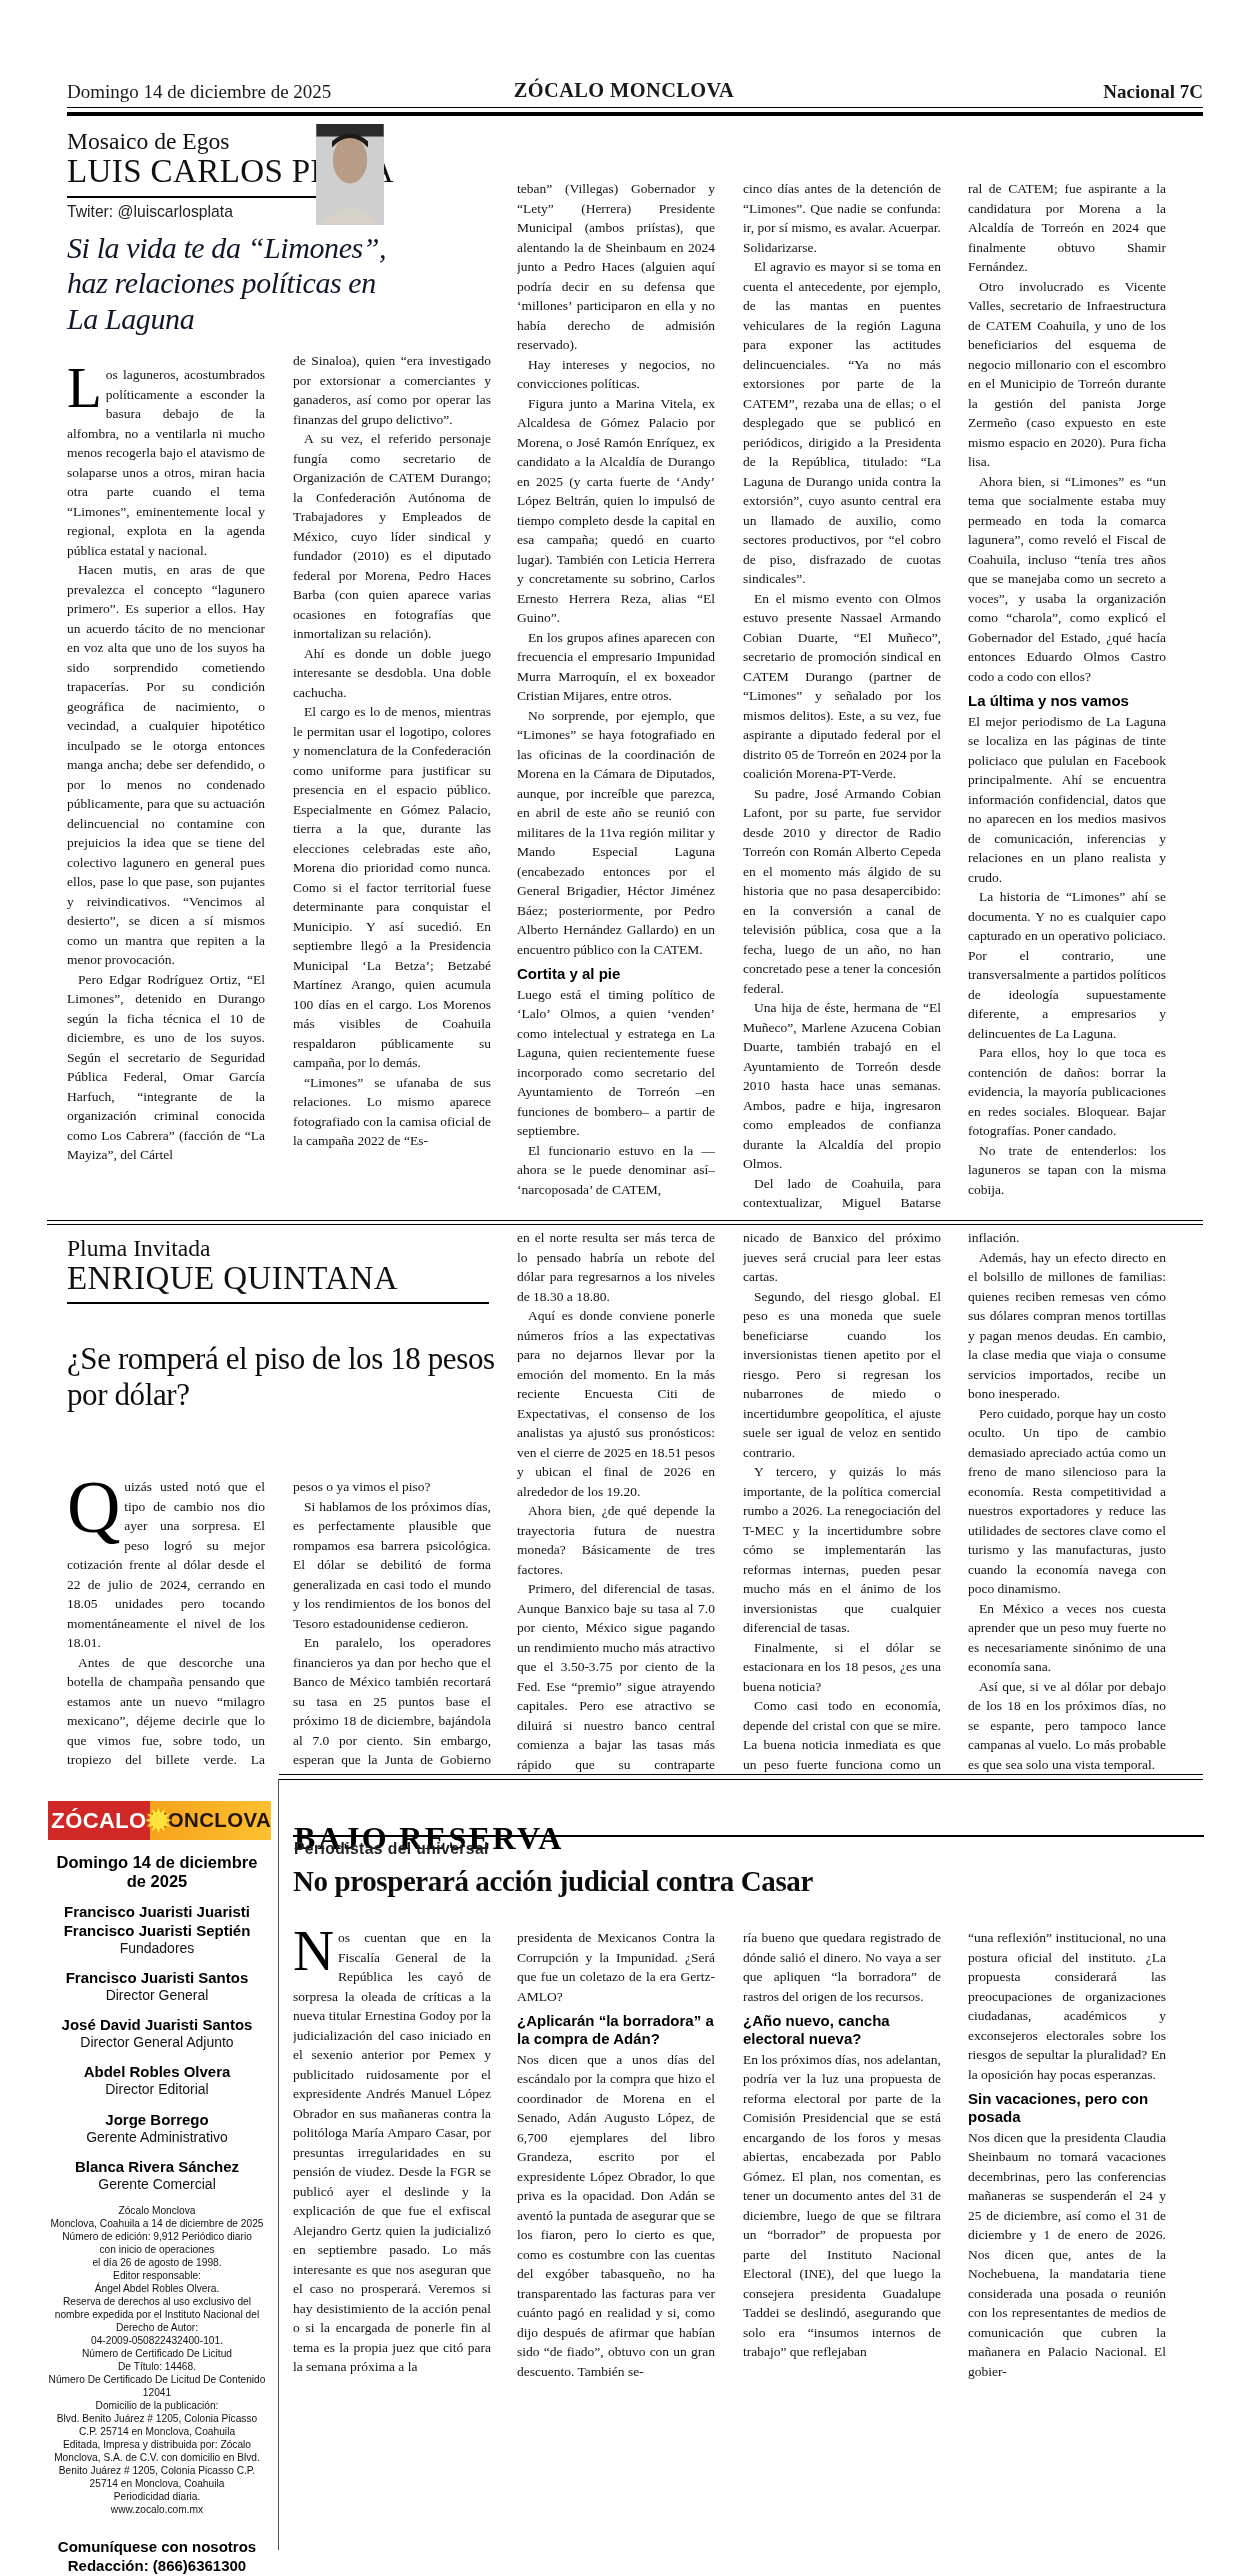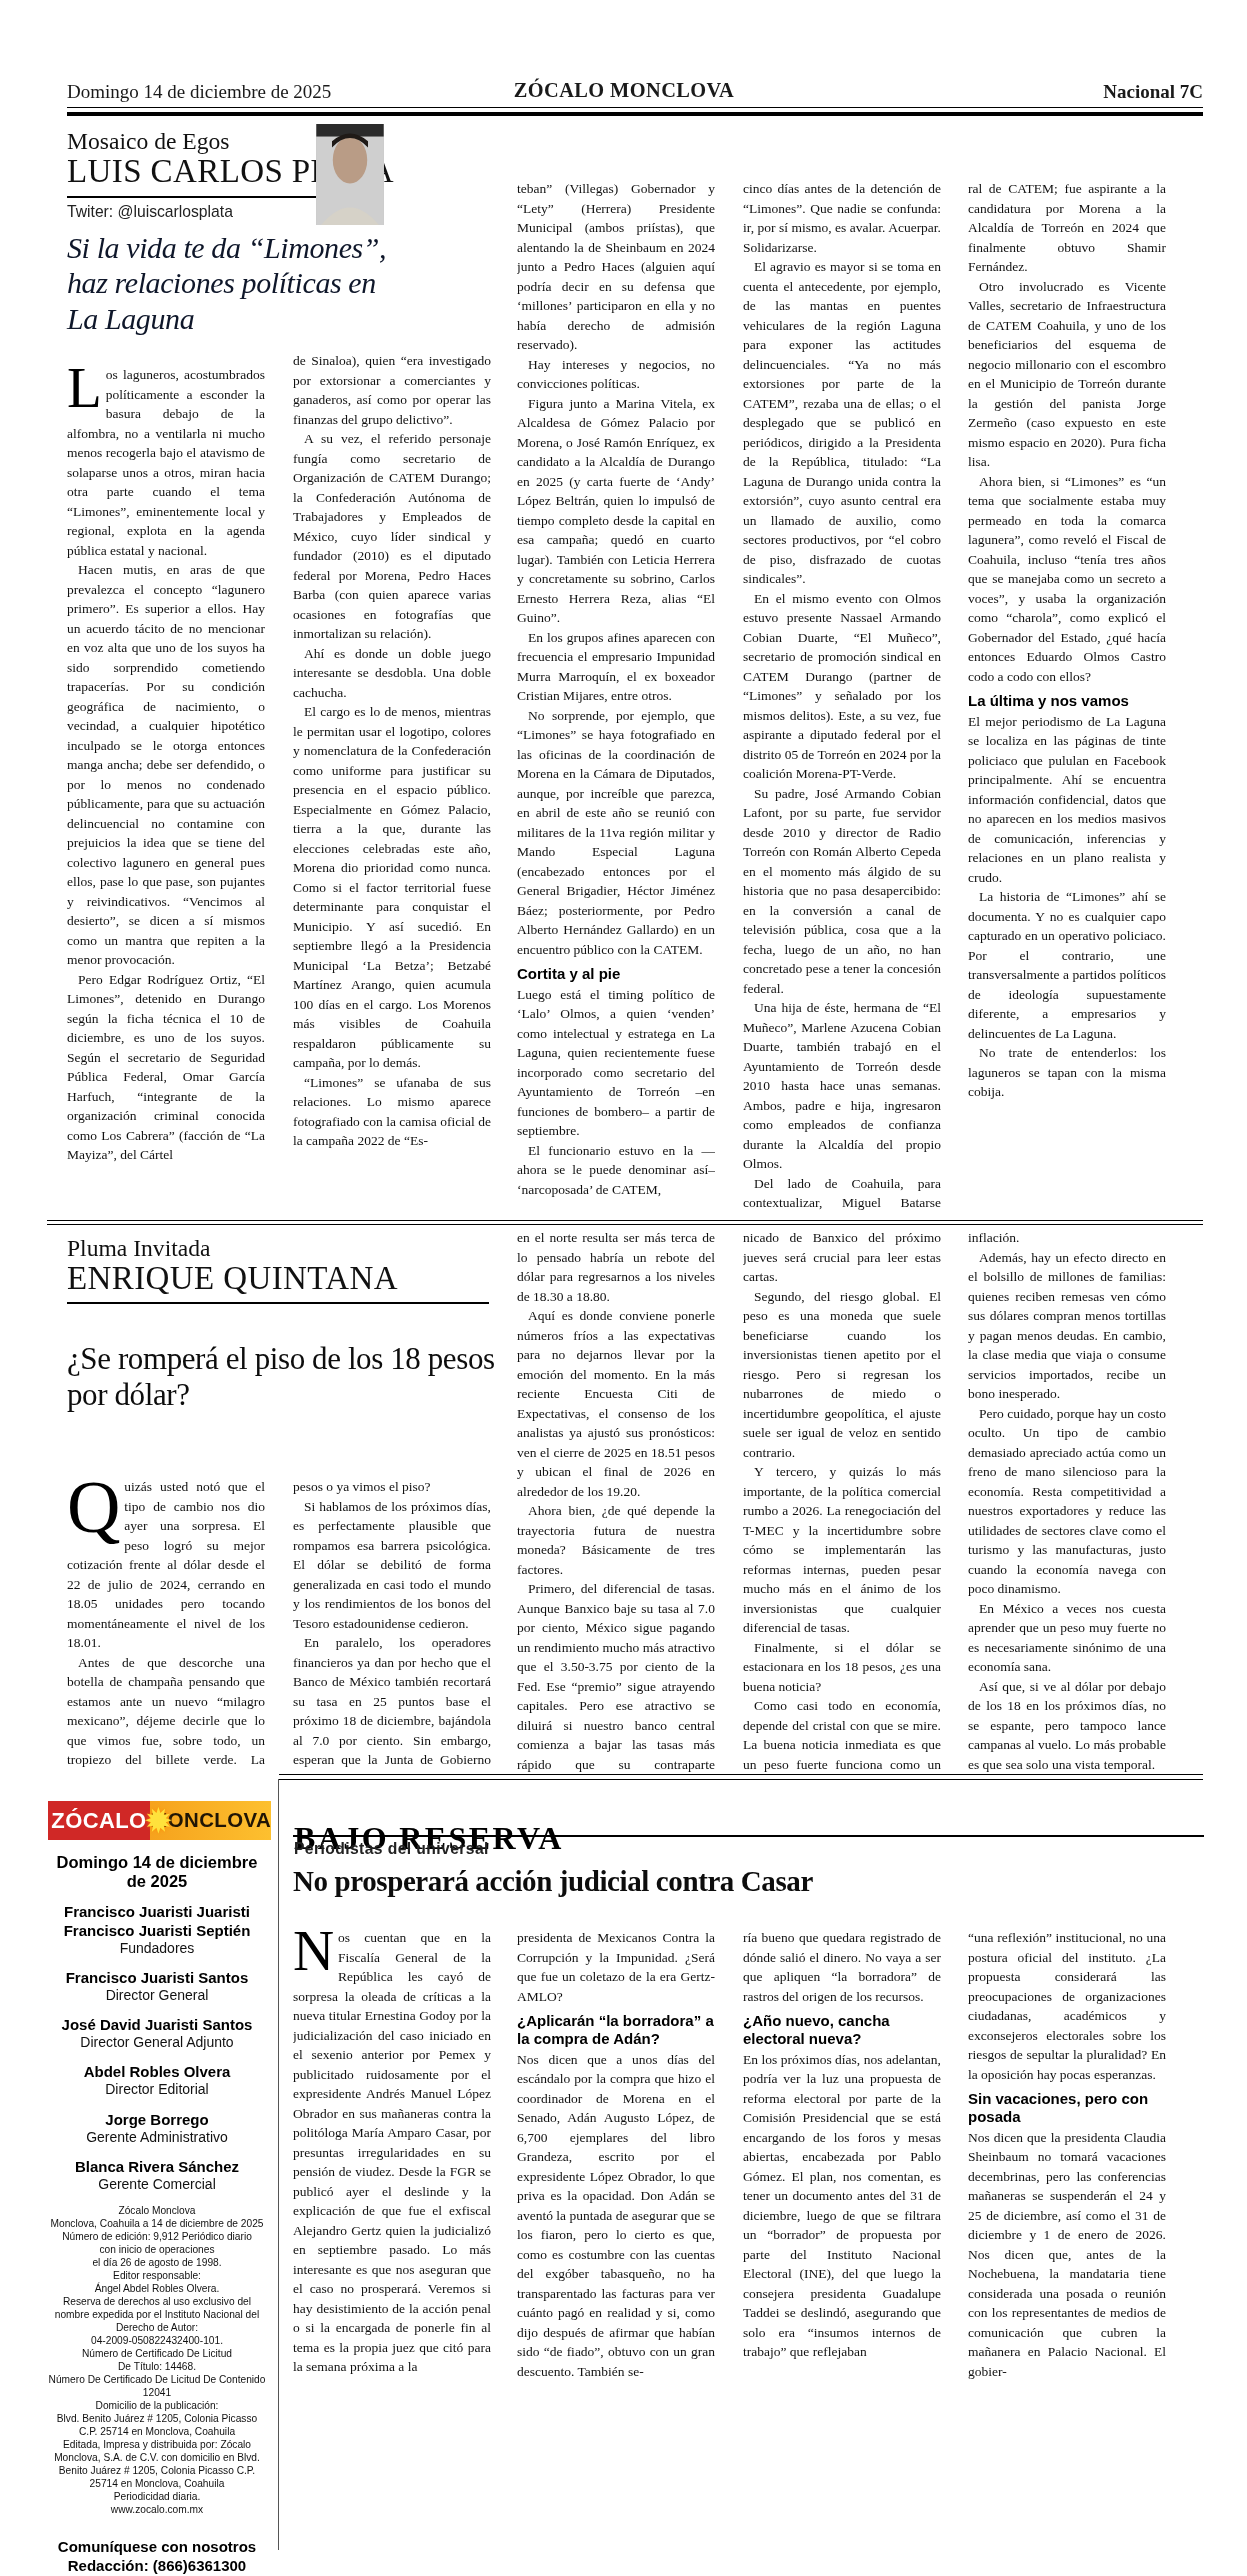--- a/index.html
+++ b/index.html
@@ -113,20 +113,21 @@
       <p class="para">Una hija de éste, hermana de “El Muñeco”, Marlene Azucena Cobian Duarte, también trabajó en el Ayuntamiento de Torreón desde 2010 hasta hace unas semanas. Ambos, padre e hija, ingresaron como empleados de confianza durante la Alcaldía del propio Olmos.</p>
       <p class="para">Del lado de Coahuila, para contextualizar, Miguel Batarse funge como secretario gene-</p>
     </div>
   <div class="col" style="left:968px;top:179px;height:1038px;">
       <p class="para noindent">ral de CATEM; fue aspirante a la candidatura por Morena a la Alcaldía de Torreón en 2024 que finalmente obtuvo Shamir Fernández.</p>
       <p class="para">Otro involucrado es Vicente Valles, secretario de Infraestructura de CATEM Coahuila, y uno de los beneficiarios del esquema de negocio millonario con el escombro en el Municipio de Torreón durante la gestión del panista Jorge Zermeño (caso expuesto en este mismo espacio en 2020). Pura ficha lisa.</p>
       <p class="para">Ahora bien, si “Limones” es “un tema que socialmente estaba muy permeado en toda la comarca lagunera”, como reveló el Fiscal de Coahuila, incluso “tenía tres años que se manejaba como un secreto a voces”, y usaba la organización como “charola”, como explicó el Gobernador del Estado, ¿qué hacía entonces Eduardo Olmos Castro codo a codo con ellos?</p>
       <div class="subhead">La última y nos vamos</div>
       <p class="para noindent">El mejor periodismo de La Laguna se localiza en las páginas de tinte policiaco que pululan en Facebook principalmente. Ahí se encuentra información confidencial, datos que no aparecen en los medios masivos de comunicación, inferencias y relaciones en un plano realista y crudo.</p>
       <p class="para">La historia de “Limones” ahí se documenta. Y no es cualquier capo capturado en un operativo policiaco. Por el contrario, une transversalmente a partidos políticos de ideología supuestamente diferente, a empresarios y delincuentes de La Laguna.</p>
+      <p class="para">Para ellos, hoy lo que toca es contención de daños: borrar la evidencia, la mayoría publicaciones en redes sociales. Bloquear. Bajar fotografías. Poner candado.</p>
       <p class="para">No trate de entenderlos: los laguneros se tapan con la misma cobija.</p>
     </div>
 </div>
 
 <div class="rule" style="left:47px;top:1220px;width:1156px;height:0.8px;"></div>
 <div class="rule" style="left:47px;top:1224px;width:1156px;height:0.8px;"></div>
 
 <div>
   <div class="abs kicker" style="left:67px;top:1235px;">Pluma Invitada</div>
   <div class="abs author-name" style="left:67px;top:1260px;">ENRIQUE QUINTANA</div>

